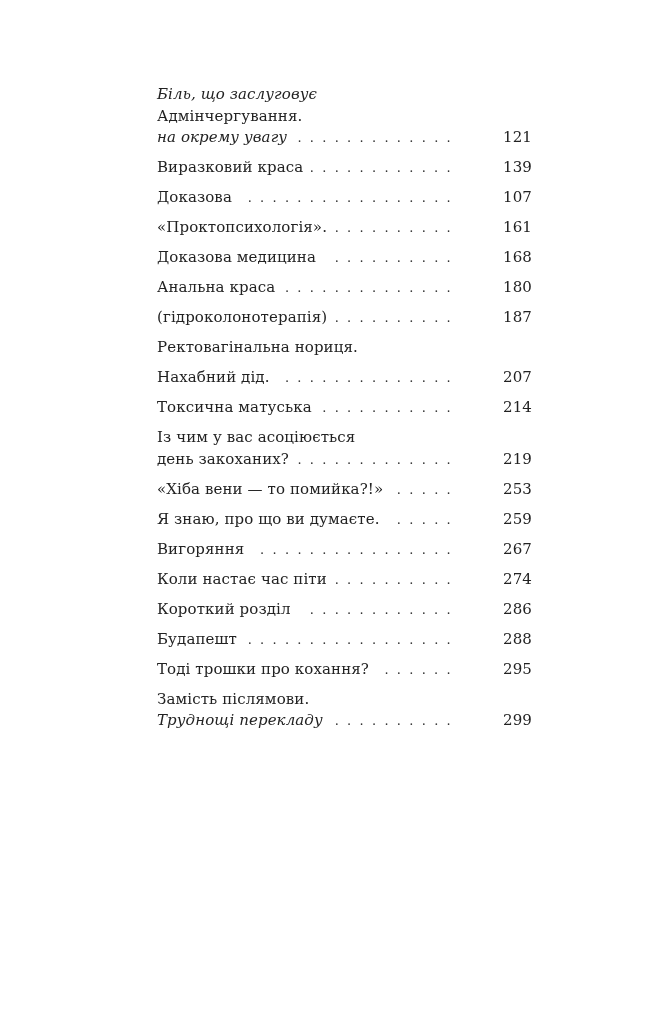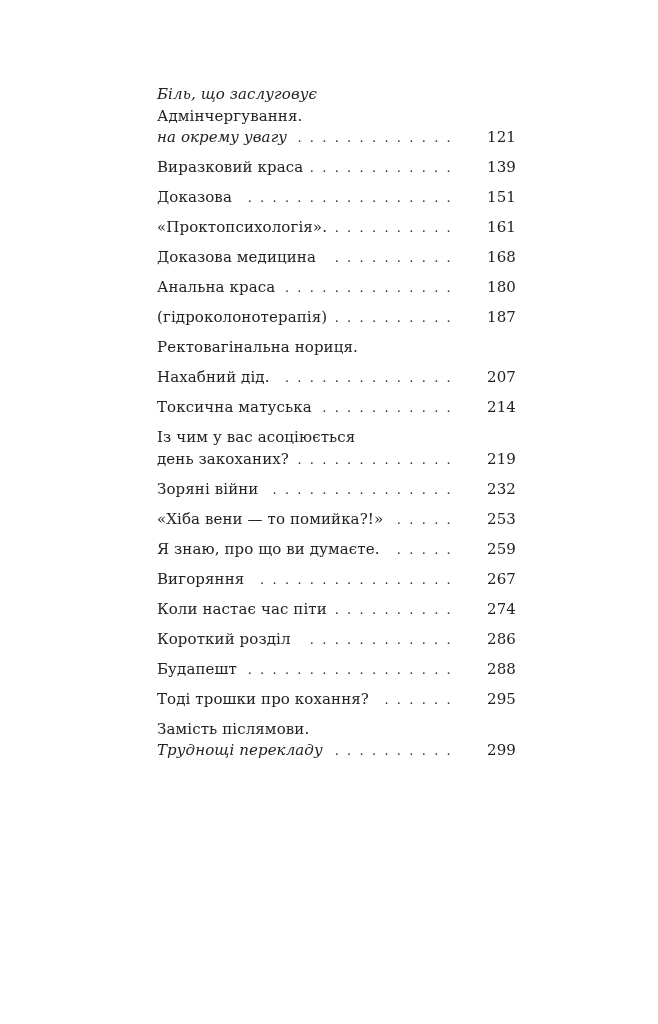--- a/index.html
+++ b/index.html
@@ -45,41 +45,41 @@
       top: 0;
       height: 21.5px;
       overflow: hidden;
       font-style: normal;
       letter-spacing: 8.3px;
       color: #333333;
       font-size: 13px;
     }
     .page-num {
       position: absolute;
-      right: 16px;
+      right: 0;
       top: 0;
       font-style: normal;
       font-size: 15px;
       text-align: left;
     }
   </style>
 </head>
 <body>
 
 <div class="toc" id="toc">
     <div class="entry">
       <div class="line italic"><span class="line-text">Біль, що заслуговує</span></div>
       <div class="line"><span class="line-text">Адмінчергування.</span></div>
       <div class="line italic"><span class="line-text">на окрему увагу</span><span class="leader" style="width: 162.5px; text-align: right;">.............</span><span class="page-num">121</span></div>
     </div>
     <div class="entry">
       <div class="line"><span class="line-text">Виразковий краса</span><span class="leader" style="width: 150px; text-align: right;">............</span><span class="page-num">139</span></div>
     </div>
     <div class="entry">
-      <div class="line"><span class="line-text">Доказова</span><span class="leader" style="width: 212.5px; text-align: right;">.................</span><span class="page-num">151</span></div>
+      <div class="line"><span class="line-text">Доказова</span><span class="leader" style="width: 212.5px; text-align: right;">.................</span><span class="page-num">107</span></div>
     </div>
     <div class="entry">
       <div class="line"><span class="line-text">«Проктопсихологія».</span><span class="leader" style="width: 125px; text-align: right;">..........</span><span class="page-num">161</span></div>
     </div>
     <div class="entry">
       <div class="line"><span class="line-text">Доказова медицина</span><span class="leader" style="width: 125px; text-align: right;">..........</span><span class="page-num">168</span></div>
     </div>
     <div class="entry">
       <div class="line"><span class="line-text">Анальна краса</span><span class="leader" style="width: 175px; text-align: right;">..............</span><span class="page-num">180</span></div>
     </div>
@@ -91,23 +91,20 @@
     </div>
     <div class="entry">
       <div class="line"><span class="line-text">Нахабний дід.</span><span class="leader" style="width: 175px; text-align: right;">..............</span><span class="page-num">207</span></div>
     </div>
     <div class="entry">
       <div class="line"><span class="line-text">Токсична матуська</span><span class="leader" style="width: 137.5px; text-align: right;">...........</span><span class="page-num">214</span></div>
     </div>
     <div class="entry">
       <div class="line"><span class="line-text">Із чим у вас асоціюється</span></div>
       <div class="line"><span class="line-text">день закоханих?</span><span class="leader" style="width: 162.5px; text-align: right;">.............</span><span class="page-num">219</span></div>
-    </div>
-    <div class="entry">
-      <div class="line"><span class="line-text">Зоряні війни</span><span class="leader" style="width: 187.5px; text-align: right;">...............</span><span class="page-num">232</span></div>
     </div>
     <div class="entry">
       <div class="line"><span class="line-text">«Хіба вени — то помийка?!»</span><span class="leader" style="width: 62.5px; text-align: right;">.....</span><span class="page-num">253</span></div>
     </div>
     <div class="entry">
       <div class="line"><span class="line-text">Я знаю, про що ви думаєте.</span><span class="leader" style="width: 62.5px; text-align: right;">.....</span><span class="page-num">259</span></div>
     </div>
     <div class="entry">
       <div class="line"><span class="line-text">Вигоряння</span><span class="leader" style="width: 200px; text-align: right;">................</span><span class="page-num">267</span></div>
     </div>

